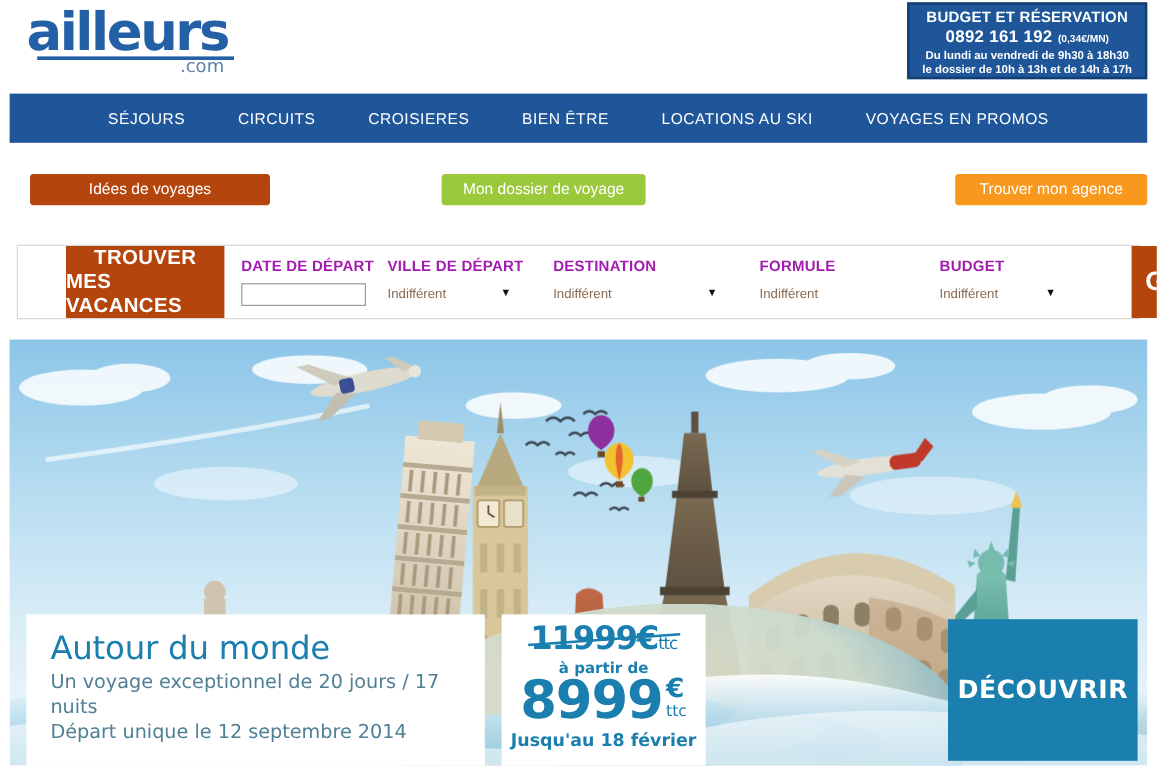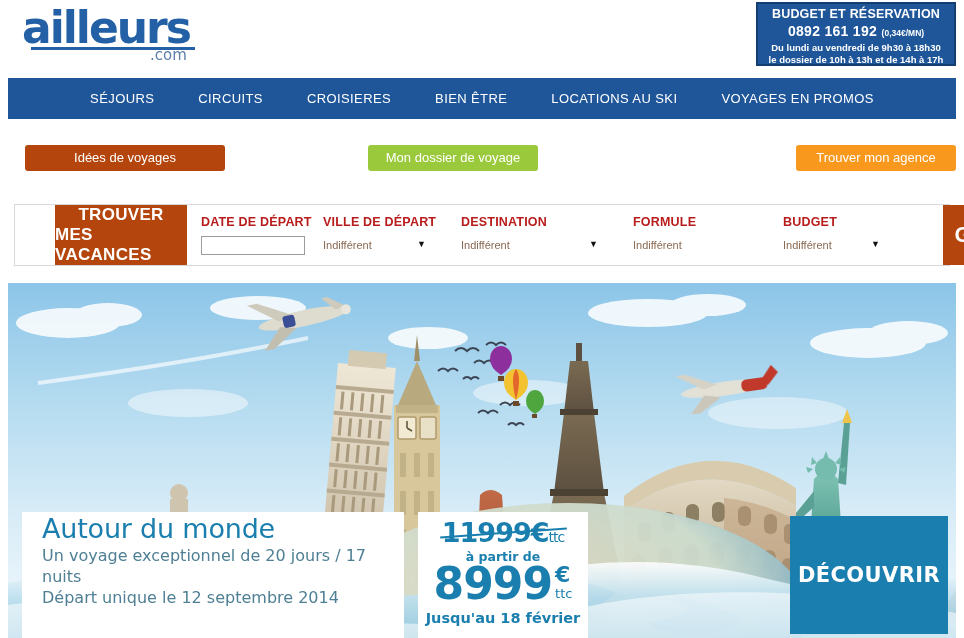--- a/index.html
+++ b/index.html
@@ -73,21 +73,21 @@
     margin-left:40px;
   }
   .search-fields { flex:1; display:flex; padding-left:14px; }
   .field { padding-top:10px; }
   .f-date { width:122px; }
   .f-ville { width:138px; }
   .f-dest  { width:172px; }
   .f-form  { width:150px; }
   .f-budget{ width:160px; }
   .field-label {
-    color:#b91c1c; font-size:12.5px; font-weight:bold;
+    color:#a21caf; font-size:12.5px; font-weight:bold;
     letter-spacing:.2px; white-space:nowrap; margin-bottom:6px;
   }
   .text-input {
     width:104px; height:19px; border:1px solid #9b9b9b; background:#fff;
     font-family:"Liberation Sans", sans-serif; font-size:11px; padding:0 3px; color:#333;
   }
   .select-wrap {
     position:relative; display:flex; align-items:center;
     height:19px; width:100%;
   }
@@ -108,21 +108,21 @@
   .hero {
     position:absolute; left:8px; top:283px; width:948px; height:355px;
     overflow:hidden;
     background: linear-gradient(#8fc6e8 0%, #aed8ef 30%, #cfe8f5 55%, #e9f4fa 75%, #f6fbfd 100%);
   }
   .hero svg { position:absolute; left:0; top:0; }
 
   
   .promo-left {
     position:absolute; left:22px; top:512px; width:382px; height:126px;
-    background:#ffffff; padding:0 0 0 20px;
+    background:#ffffff; padding:12px 0 0 20px;
   }
   .promo-title {
     color:#1a7fae; font-size:27px; font-weight:normal; line-height:33px;
     font-family:"DejaVu Sans", sans-serif; letter-spacing:-.2px;
   }
   .promo-sub {
     color:#4e7f94; font-size:16px; line-height:21px;
     font-family:"DejaVu Sans", sans-serif;
   }
 

